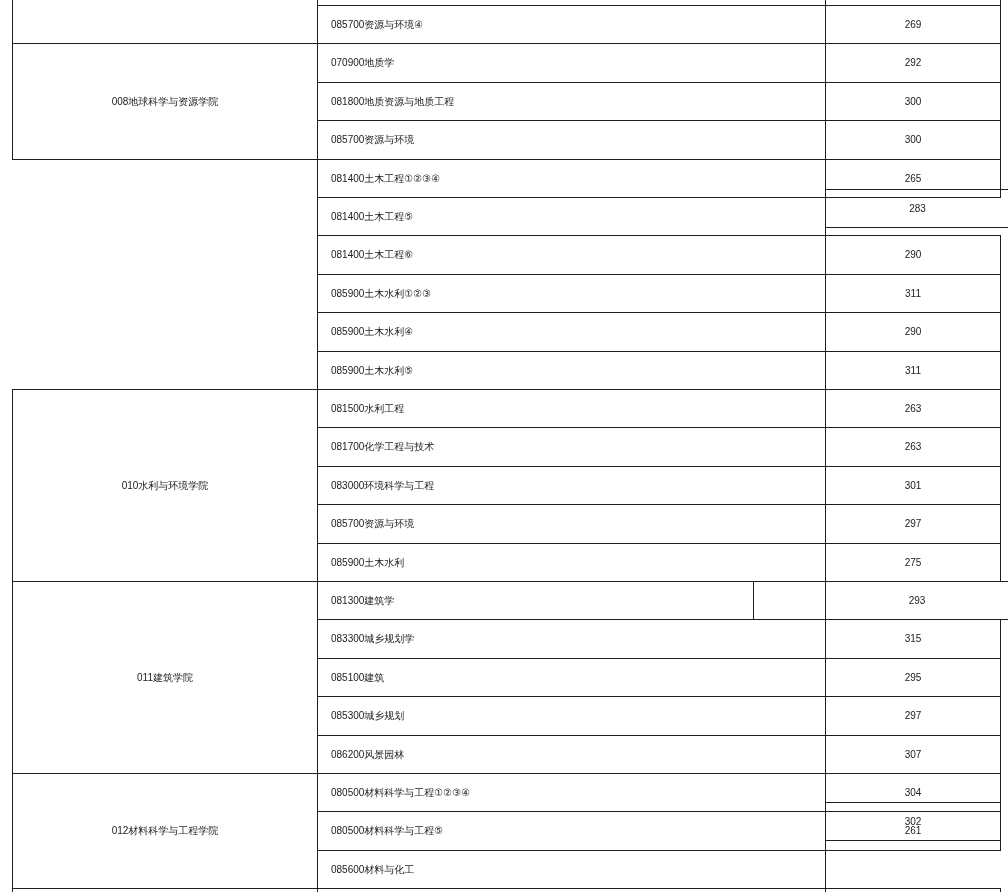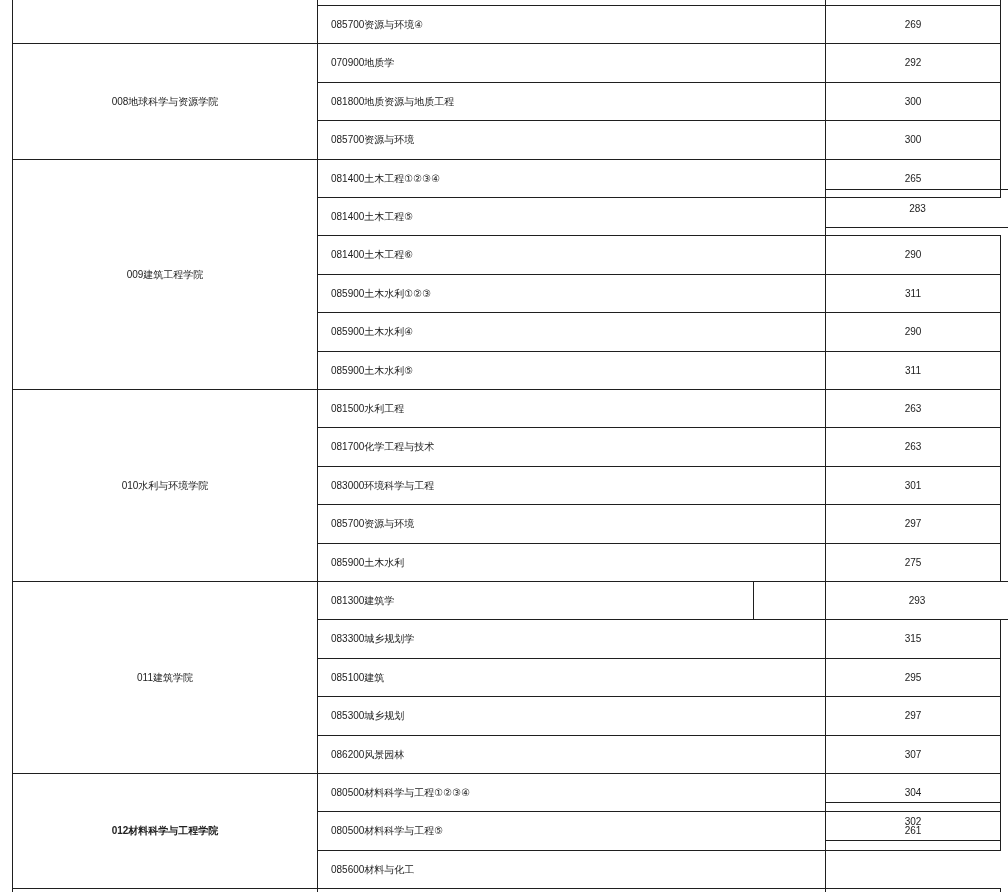--- a/index.html
+++ b/index.html
@@ -58,21 +58,20 @@
       <div class="cell score" style="left: 825px; top: -33px; width: 176px; height: 39px;"></div>
       <div class="cell program" style="left: 317px; top: 5px; width: 509px; height: 39px;">085700资源与环境④</div>
       <div class="cell score" style="left: 825px; top: 5px; width: 176px; height: 39px;">269</div>
       <div class="cell college" style="left: 12px; top: 43px; width: 306px; height: 117px;">008地球科学与资源学院</div>
       <div class="cell program" style="left: 317px; top: 43px; width: 509px; height: 40px;">070900地质学</div>
       <div class="cell score" style="left: 825px; top: 43px; width: 176px; height: 40px;">292</div>
       <div class="cell program" style="left: 317px; top: 82px; width: 509px; height: 39px;">081800地质资源与地质工程</div>
       <div class="cell score" style="left: 825px; top: 82px; width: 176px; height: 39px;">300</div>
       <div class="cell program" style="left: 317px; top: 120px; width: 509px; height: 40px;">085700资源与环境</div>
       <div class="cell score" style="left: 825px; top: 120px; width: 176px; height: 40px;">300</div>
-      <div class="cell college" style="left: 12px; top: 159px; width: 306px; height: 231px;">009建筑工程学院</div>
       <div class="cell program" style="left: 317px; top: 159px; width: 509px; height: 39px;">081400土木工程①②③④</div>
       <div class="cell score" style="left: 825px; top: 159px; width: 176px; height: 39px;">265</div>
       <div class="cell program" style="left: 317px; top: 197px; width: 509px; height: 39px;">081400土木工程⑤</div>
       <div class="cell score" style="left: 825px; top: 189px; width: 185px; height: 39px;">283</div>
       <div class="cell program" style="left: 317px; top: 235px; width: 509px; height: 40px;">081400土木工程⑥</div>
       <div class="cell score" style="left: 825px; top: 235px; width: 176px; height: 40px;">290</div>
       <div class="cell program" style="left: 317px; top: 274px; width: 509px; height: 39px;">085900土木水利①②③</div>
       <div class="cell score" style="left: 825px; top: 274px; width: 176px; height: 39px;">311</div>
       <div class="cell program" style="left: 317px; top: 312px; width: 509px; height: 40px;">085900土木水利④</div>
       <div class="cell score" style="left: 825px; top: 312px; width: 176px; height: 40px;">290</div>
@@ -93,21 +92,21 @@
       <div class="cell program" style="left: 317px; top: 581px; width: 437px; height: 39px;">081300建筑学</div>
       <div class="cell score" style="left: 825px; top: 581px; width: 184px; height: 39px;">293</div>
       <div class="cell program" style="left: 317px; top: 619px; width: 509px; height: 40px;">083300城乡规划学</div>
       <div class="cell score" style="left: 825px; top: 619px; width: 176px; height: 40px;">315</div>
       <div class="cell program" style="left: 317px; top: 658px; width: 509px; height: 39px;">085100建筑</div>
       <div class="cell score" style="left: 825px; top: 658px; width: 176px; height: 39px;">295</div>
       <div class="cell program" style="left: 317px; top: 696px; width: 509px; height: 40px;">085300城乡规划</div>
       <div class="cell score" style="left: 825px; top: 696px; width: 176px; height: 40px;">297</div>
       <div class="cell program" style="left: 317px; top: 735px; width: 509px; height: 39px;">086200风景园林</div>
       <div class="cell score" style="left: 825px; top: 735px; width: 176px; height: 39px;">307</div>
-      <div class="cell college" style="left: 12px; top: 773px; width: 306px; height: 116px; font-weight: bold;">012材料科学与工程学院</div>
+      <div class="cell college" style="left: 12px; top: 773px; width: 306px; height: 116px;">012材料科学与工程学院</div>
       <div class="cell program" style="left: 317px; top: 773px; width: 509px; height: 39px;">080500材料科学与工程①②③④</div>
       <div class="cell score" style="left: 825px; top: 773px; width: 176px; height: 39px;">304</div>
       <div class="cell program" style="left: 317px; top: 811px; width: 509px; height: 40px;">080500材料科学与工程⑤</div>
       <div class="cell score" style="left: 825px; top: 811px; width: 176px; height: 40px;">261</div>
       <div class="cell program" style="left: 317px; top: 850px; width: 509px; height: 39px;">085600材料与化工</div>
       <div class="cell score" style="left: 825px; top: 802px; width: 176px; height: 39px;">302</div>
       <div class="cell college" style="left: 12px; top: 888px; width: 306px; height: 40px;"></div>
       <div class="cell program" style="left: 317px; top: 888px; width: 509px; height: 40px;"></div>
       <div class="cell score" style="left: 825px; top: 888px; width: 176px; height: 40px;"></div>
     </div>

